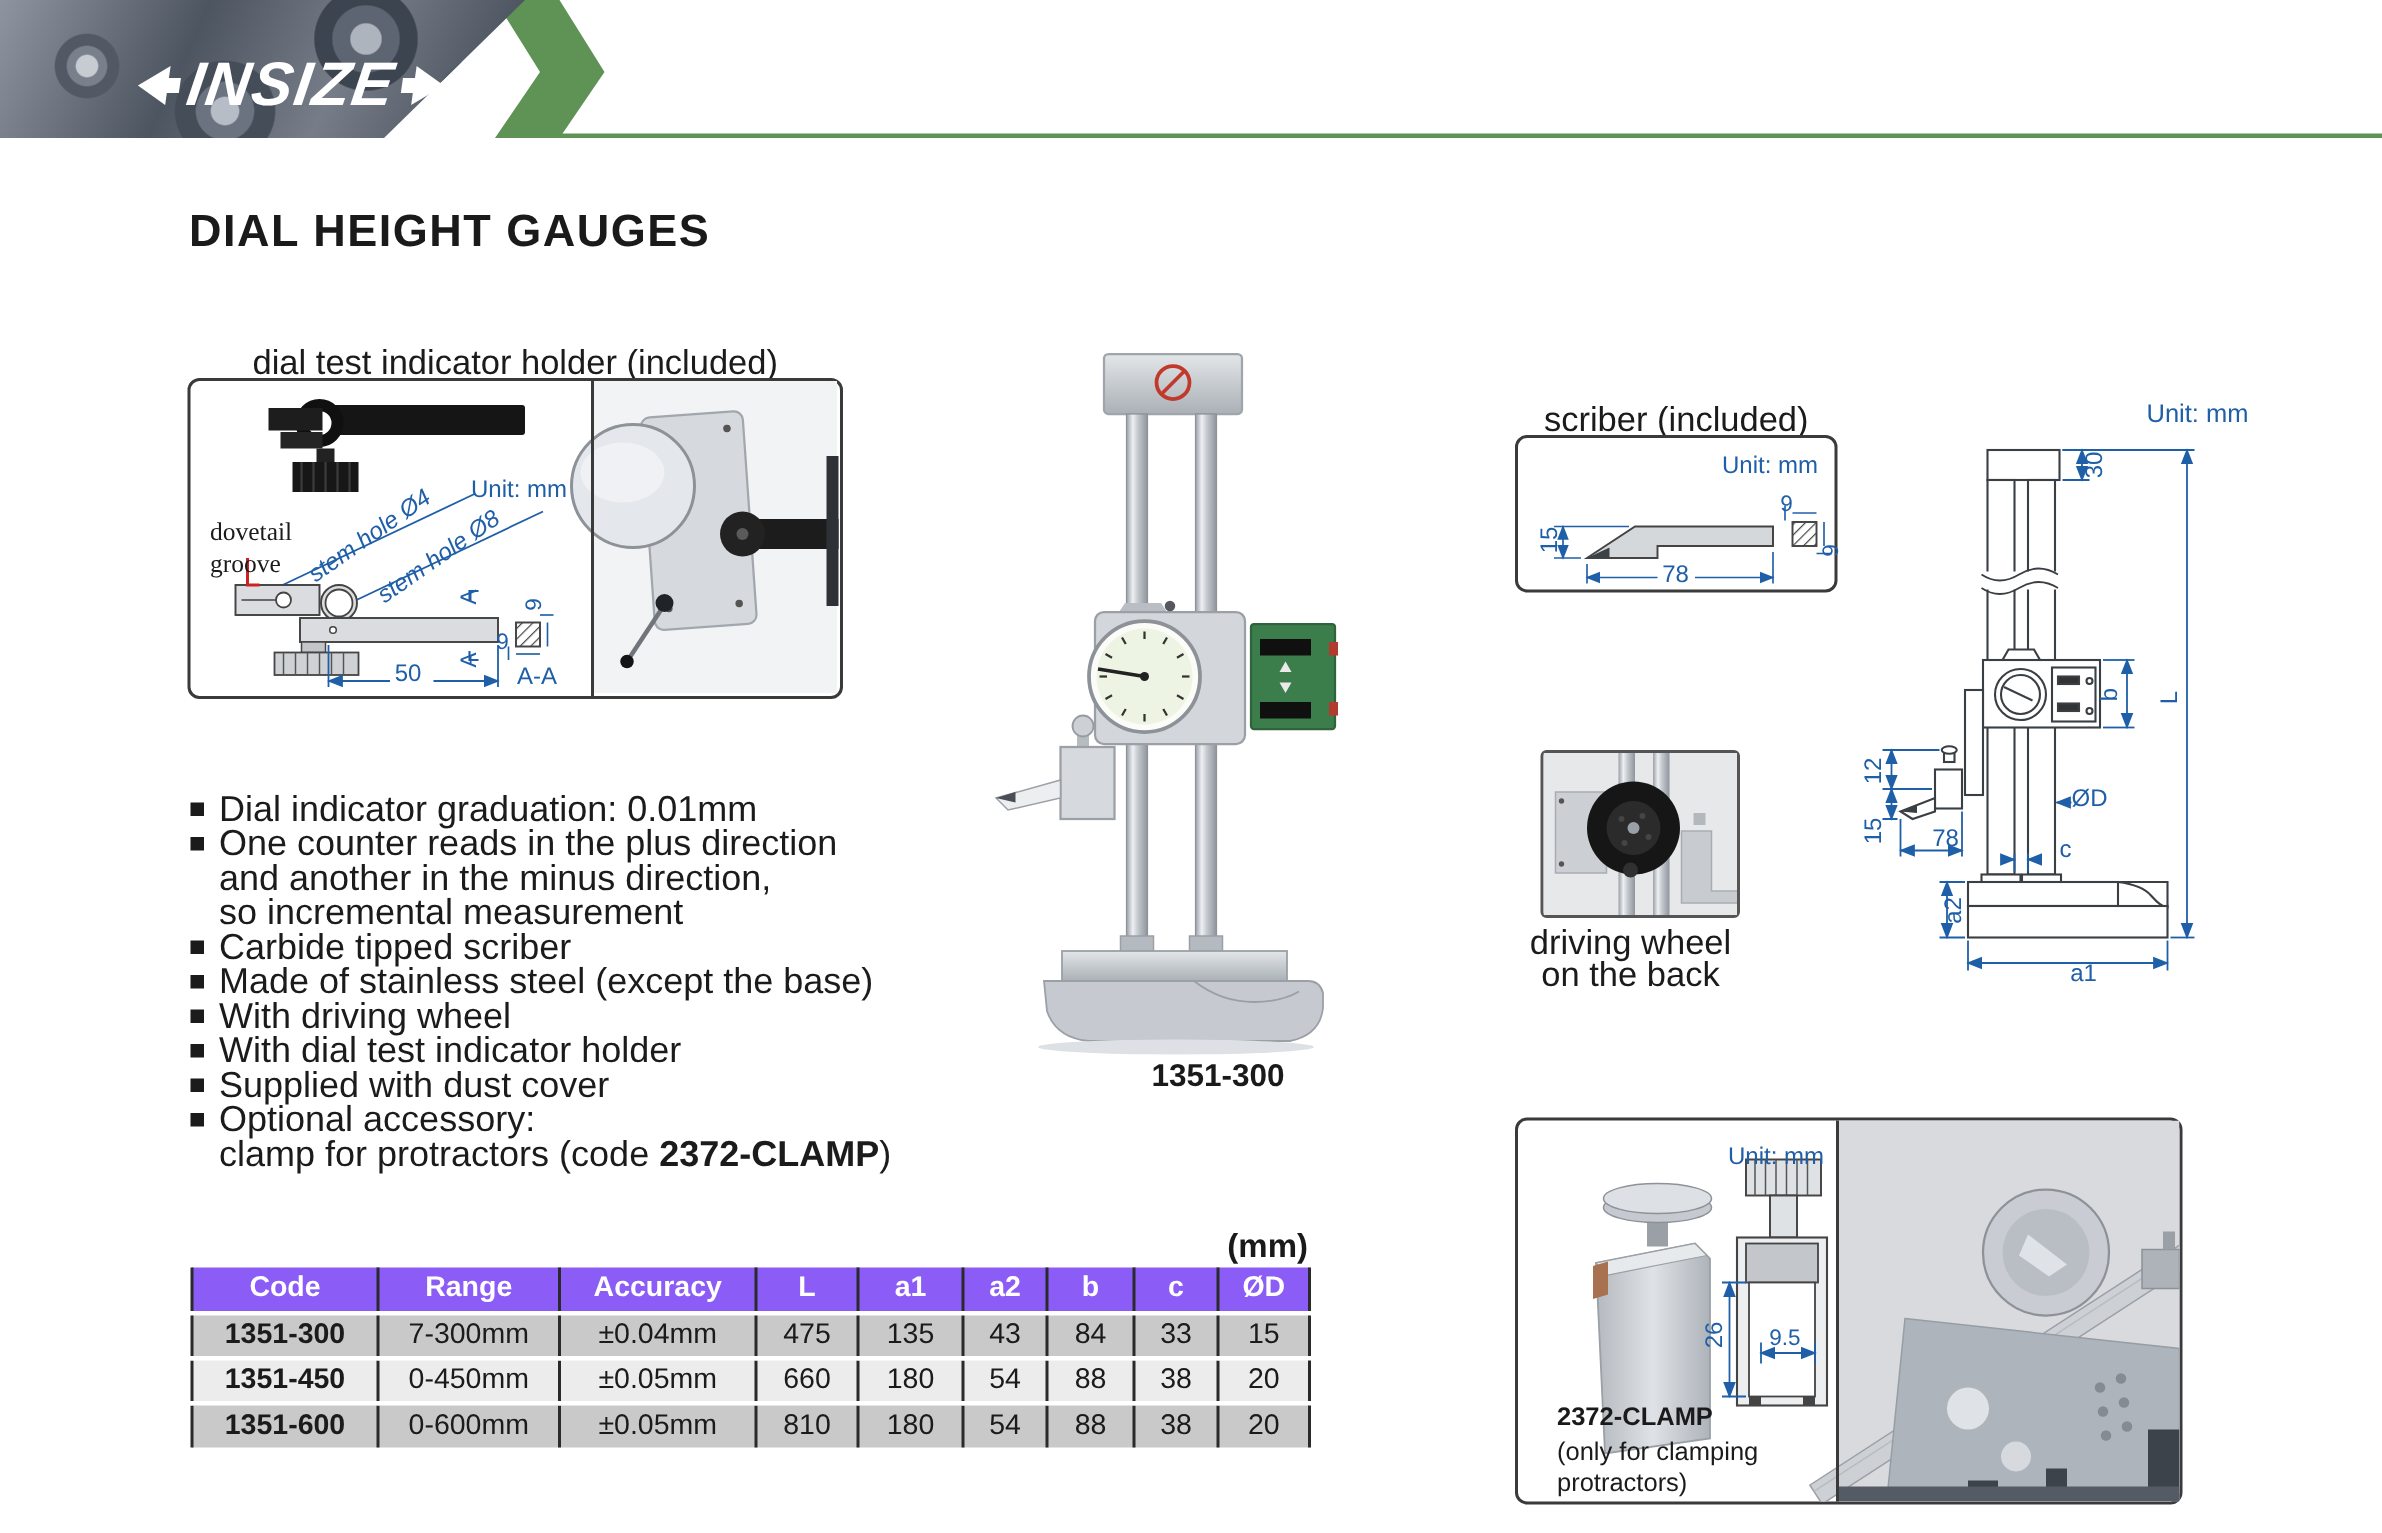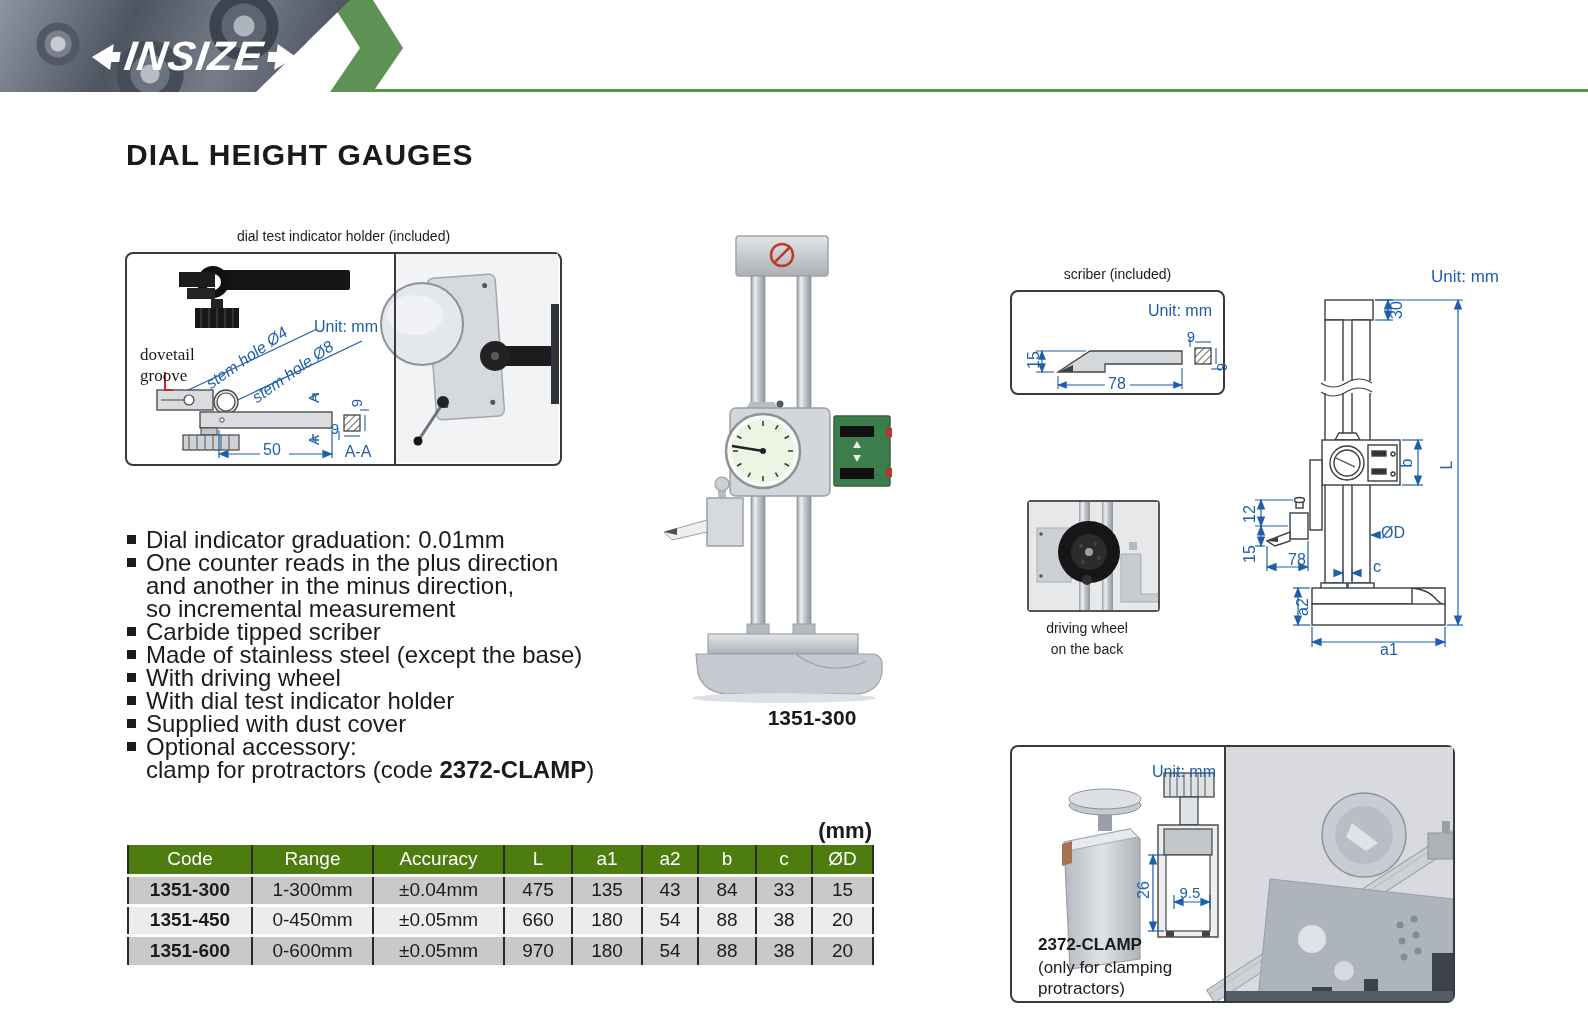--- a/index.html
+++ b/index.html
@@ -21,37 +21,37 @@
   .tri-l{width:0;height:0;border-top:13px solid transparent;border-bottom:13px solid transparent;border-right:20px solid #fff;}
   .tri-r{width:0;height:0;border-top:13px solid transparent;border-bottom:13px solid transparent;border-left:20px solid #fff;}
   .tri-bar-l{width:10px;height:10px;background:#fff;margin-left:-2px;}
   .tri-bar-r{width:10px;height:10px;background:#fff;margin-right:-2px;}
   #logo-text{color:#fff;font-size:41px;font-weight:bold;font-style:italic;letter-spacing:1px;line-height:1;}
   
   .abs{position:absolute;}
   .page-title{position:absolute;left:126px;top:138px;font-size:30px;font-weight:bold;letter-spacing:1px;color:#1a1a1a;}
   .box{position:absolute;border:2px solid #3a3a3a;border-radius:8px;background:#fff;box-sizing:border-box;}
   .vdiv{position:absolute;top:0;bottom:0;width:2px;background:#3a3a3a;}
-  .cap{position:absolute;font-size:14px;color:#1b1b1b;text-align:center;white-space:nowrap;}
+  .cap{position:absolute;font-size:23px;color:#1b1b1b;text-align:center;white-space:nowrap;}
   .lbl{position:absolute;transform:translate(-50%,-50%);font-size:16px;color:#1f5fa8;white-space:nowrap;line-height:1;}
   .lbl.rot{transform:translate(-50%,-50%) rotate(-90deg);}
   .lbl.slant{transform:translate(-50%,-50%) rotate(-35deg);font-style:italic;}
   .lbl.sm{font-size:15px;}
   .prod-label{position:absolute;transform:translate(-50%,0);font-size:21px;font-weight:bold;color:#1a1a1a;}
   
   #features{position:absolute;left:127px;top:528px;width:480px;}
   .feat{display:flex;align-items:flex-start;margin:0;}
   .feat .bullet{flex:0 0 auto;width:9px;height:9px;background:#1b1b1b;margin:7px 10px 0 0;}
   .feat-lines{font-size:24px;line-height:23px;color:#1b1b1b;}
   
   #tbl-wrap{position:absolute;left:127px;top:845px;}
   table{border-collapse:collapse;table-layout:fixed;width:745px;}
   th,td{height:30px;text-align:center;font-size:19px;padding:0;border-left:2px solid #2a2a2a;box-sizing:border-box;}
   th:last-child,td:last-child{border-right:2px solid #2a2a2a;}
-  thead th{background:#4d7c0f;color:#fff;font-weight:normal;}
+  thead th{background:#8b5cf6;color:#fff;font-weight:bold;}
   tbody tr{border-top:3px solid #fff;}
   tbody tr:nth-child(odd){background:#c9c9c9;}
   tbody tr:nth-child(even){background:#ececec;}
   td.code{font-weight:bold;}
   .mm-note{position:absolute;left:760px;top:818px;width:112px;text-align:right;font-size:22px;font-weight:bold;color:#1a1a1a;}
   .cap b,.feat-lines b{font-weight:bold;}
   .note-text{position:absolute;font-size:17px;line-height:21px;color:#1b1b1b;}
   .code-text{position:absolute;font-size:17px;font-weight:bold;color:#1a1a1a;}
 </style>
 </head>
@@ -535,21 +535,21 @@
             <th>a1</th>
             <th>a2</th>
             <th>b</th>
             <th>c</th>
             <th>ØD</th>
           </tr>
         </thead>
       <tbody id="tbl-body">
           <tr>
             <td class="code">1351-300</td>
-            <td>1-300mm</td>
+            <td>7-300mm</td>
             <td>±0.04mm</td>
             <td>475</td>
             <td>135</td>
             <td>43</td>
             <td>84</td>
             <td>33</td>
             <td>15</td>
           </tr>
           <tr>
             <td class="code">1351-450</td>
@@ -559,21 +559,21 @@
             <td>180</td>
             <td>54</td>
             <td>88</td>
             <td>38</td>
             <td>20</td>
           </tr>
           <tr>
             <td class="code">1351-600</td>
             <td>0-600mm</td>
             <td>±0.05mm</td>
-            <td>970</td>
+            <td>810</td>
             <td>180</td>
             <td>54</td>
             <td>88</td>
             <td>38</td>
             <td>20</td>
           </tr>
         </tbody>
     </table>
   </div>
 

